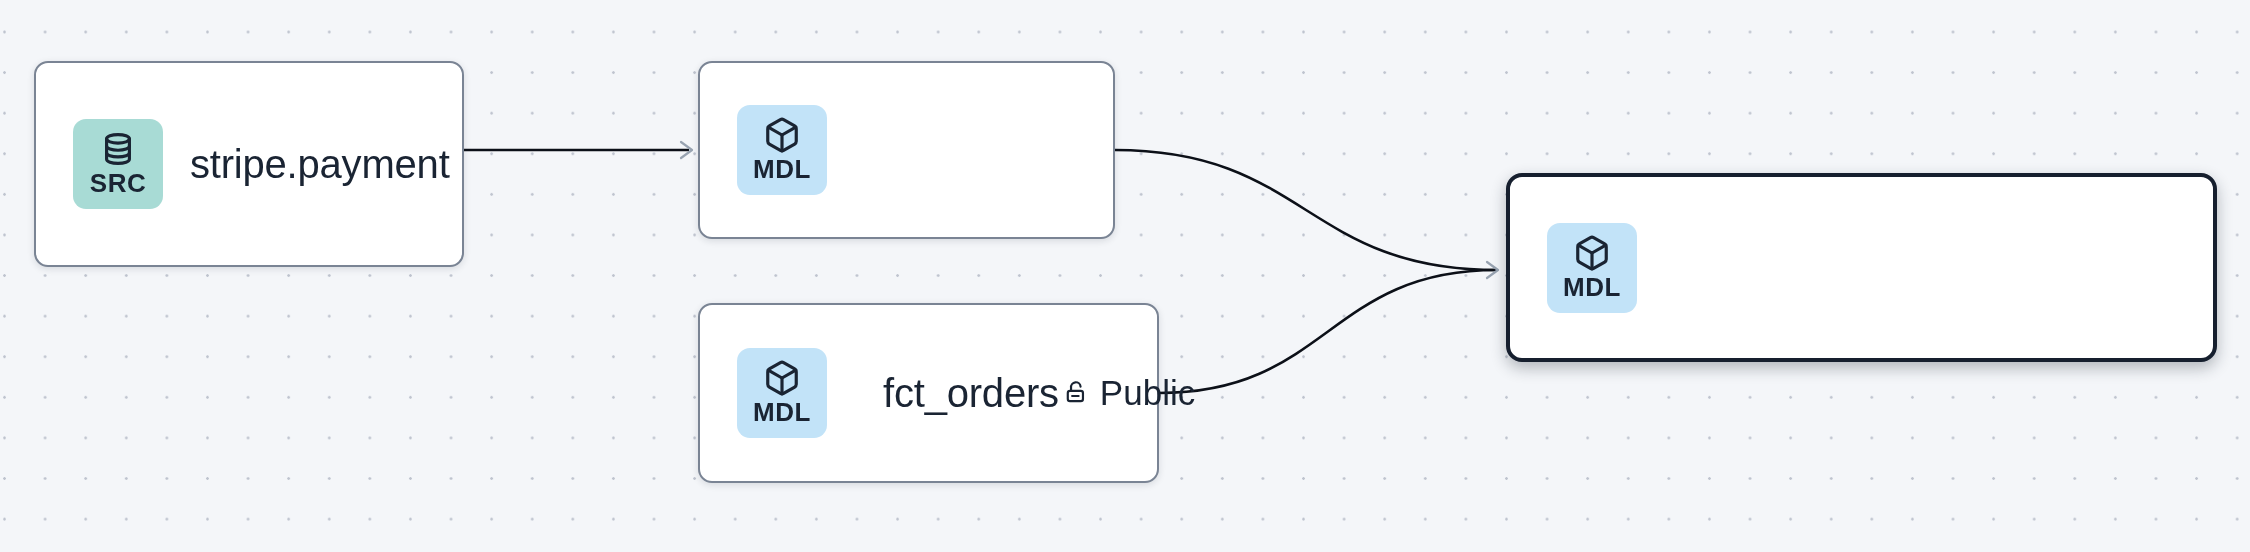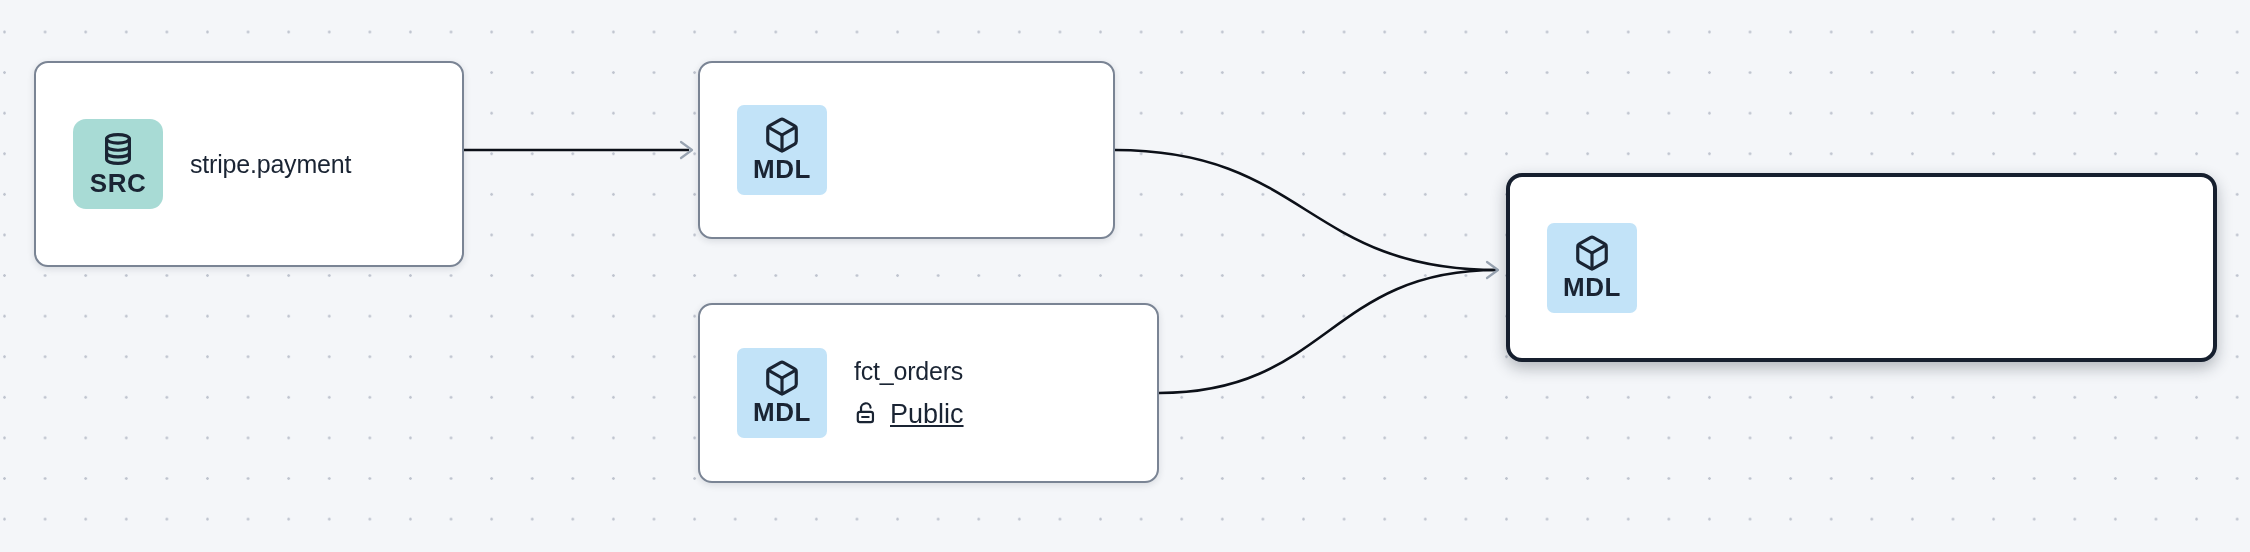--- a/index.html
+++ b/index.html
@@ -52,42 +52,42 @@
   #node-stripe-payment{left:34px;top:61px;width:430px;height:206px;}
   #node-stg-payments{left:698px;top:61px;width:417px;height:178px;}
   #node-fct-orders{left:698px;top:303px;width:461px;height:180px;}
   #node-agg-customer-payment-journey{left:1506px;top:173px;width:711px;height:189px;}
   .badge{
     width:90px;height:90px;flex:0 0 auto;
     border-radius:13px;
     display:flex;flex-direction:column;align-items:center;justify-content:center;
   }
   .badge--source{background:var(--source-badge-bg);}
-  .badge--model{background:var(--model-badge-bg);border-radius:7px;}
+  .badge--model{background:var(--model-badge-bg);}
   .badge svg{
     width:38px;height:38px;display:block;
     stroke:var(--text);fill:none;stroke-width:2;
     stroke-linecap:round;stroke-linejoin:round;
   }
   .badge-label{
     font-size:26px;font-weight:600;line-height:1.1;
     letter-spacing:.5px;color:var(--text);margin-top:1px;
   }
-  .node-text{display:flex;flex-direction:column;gap:12px;}
+  .node-text{display:flex;flex-direction:row;gap:5px;margin-left:29px;}
   .node-label{
-    font-size:25px;font-weight:500;color:var(--text);
-    letter-spacing:-.2px;line-height:1.2;white-space:nowrap;
+    font-size:40px;font-weight:500;color:var(--text);
+    letter-spacing:-.2px;line-height:1.2;white-space:nowrap;text-align:right;
   }
   .access-row{display:flex;align-items:center;gap:10px;}
   .access-row svg{
     width:26px;height:26px;display:block;
     stroke:var(--text);fill:none;stroke-width:2;
     stroke-linecap:round;stroke-linejoin:round;
   }
-  .access-label{font-size:27px;color:var(--text);line-height:1.2;text-decoration:underline;}
+  .access-label{font-size:35px;color:var(--text);line-height:1.2;}
 </style>
 </head>
 <body>
 
 <div class="canvas">
 
   <svg class="edges" viewBox="0 0 2250 552" aria-hidden="true">
     <path class="edge-path" d="M452 150 L689 150"></path>
     <path class="edge-path" d="M1115 150 C1306 150 1306 270 1497 270"></path>
     <path class="edge-path" d="M1159 393 C1328 393 1328 270 1497 270"></path>

